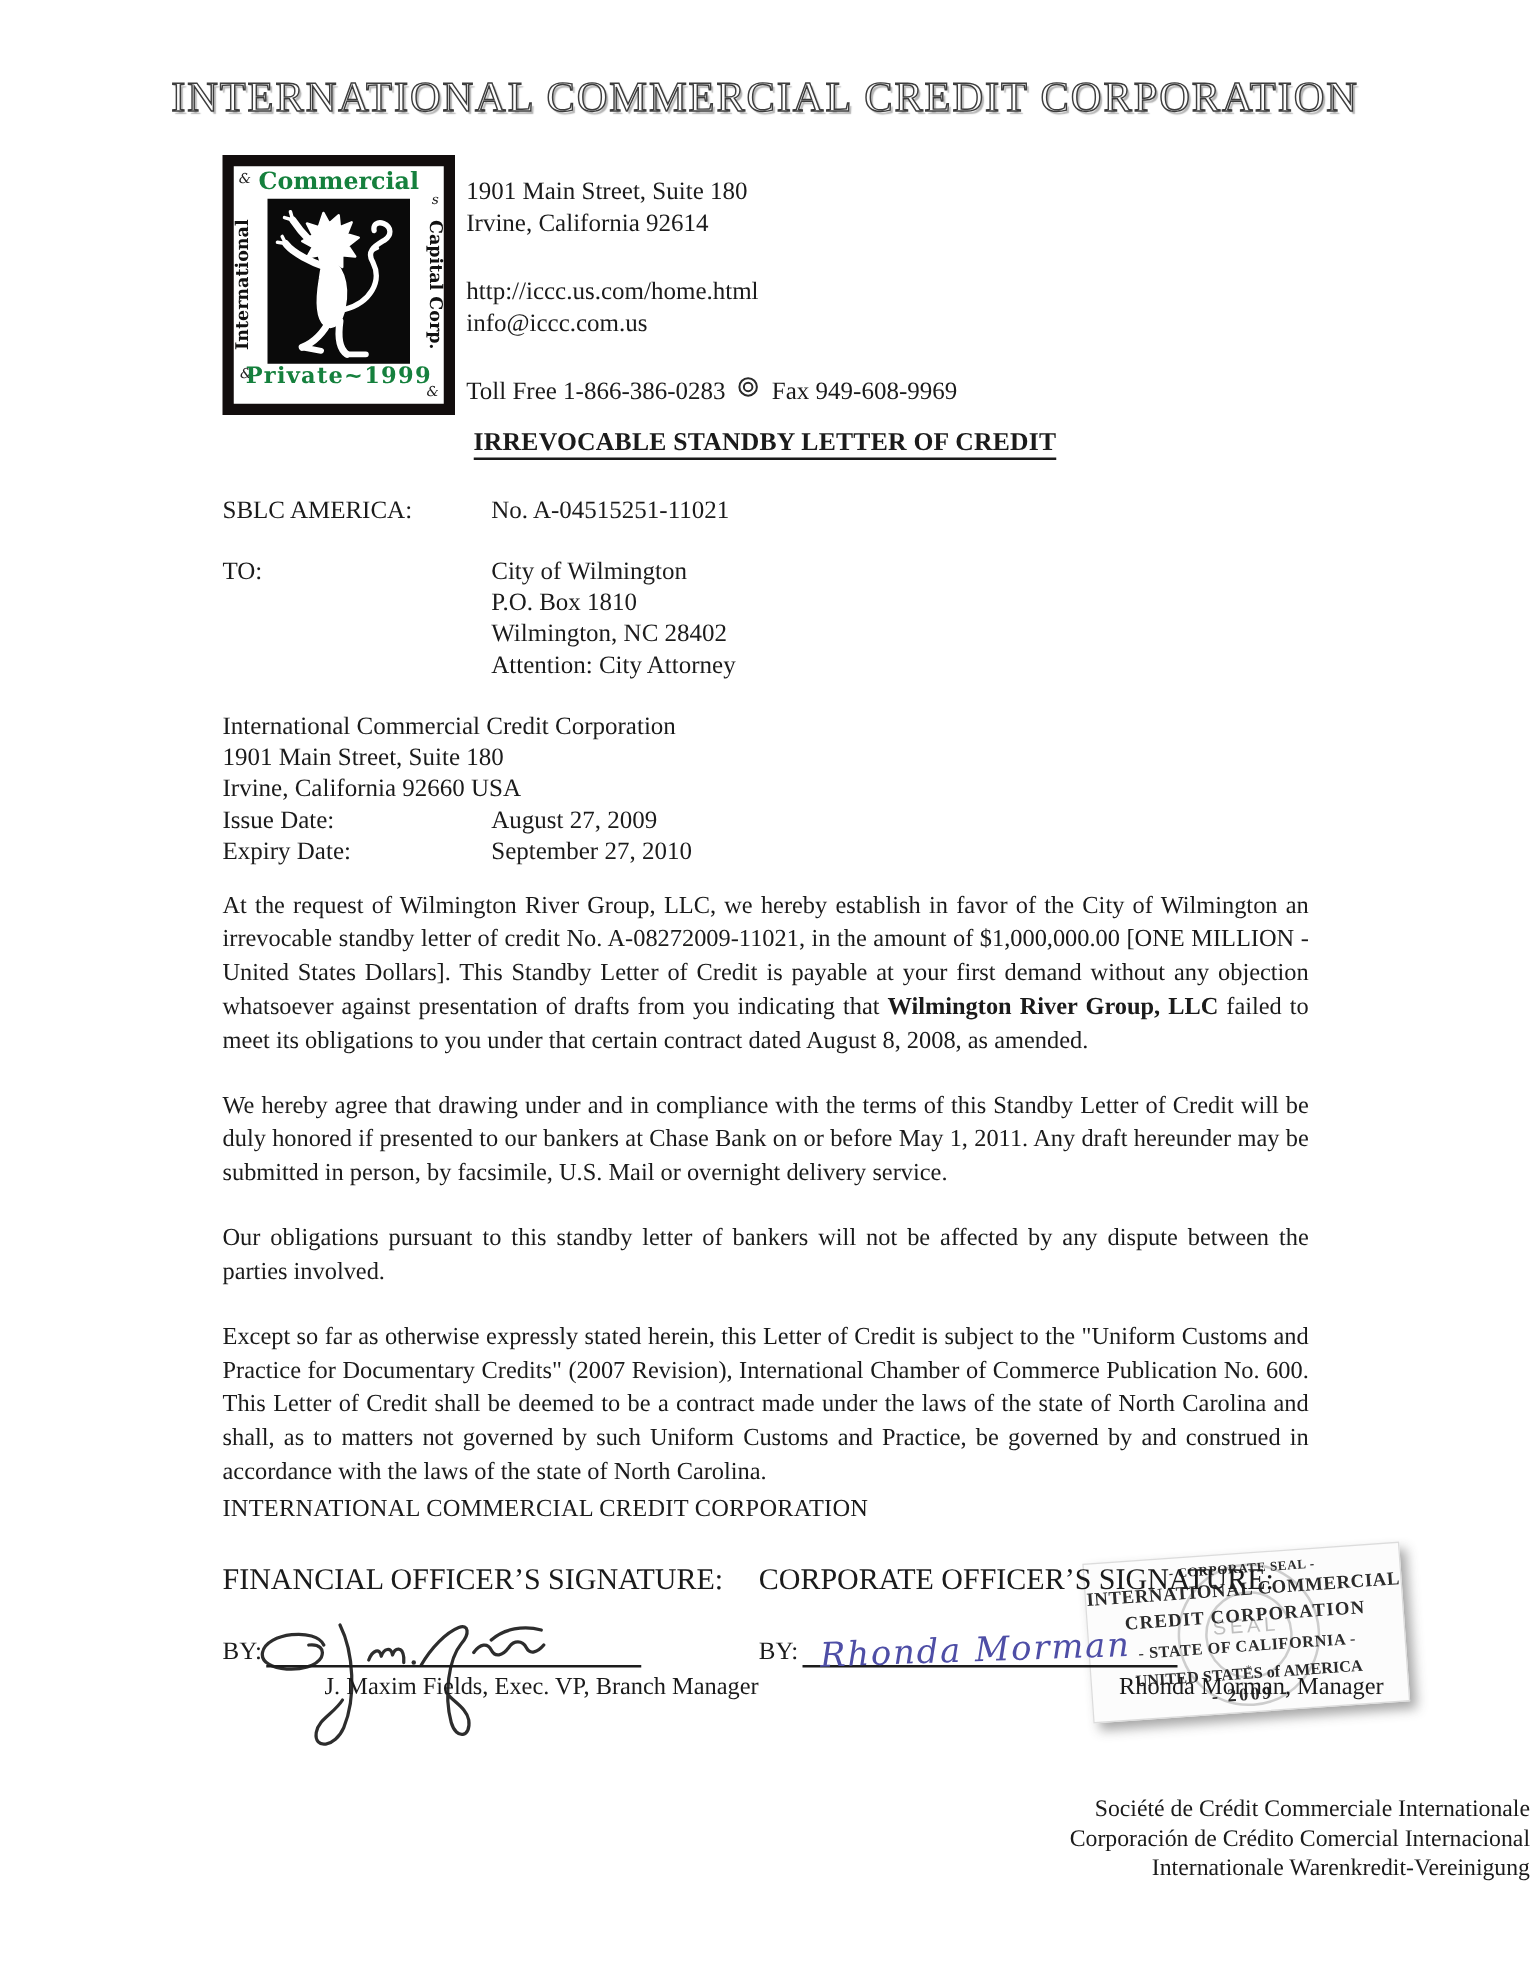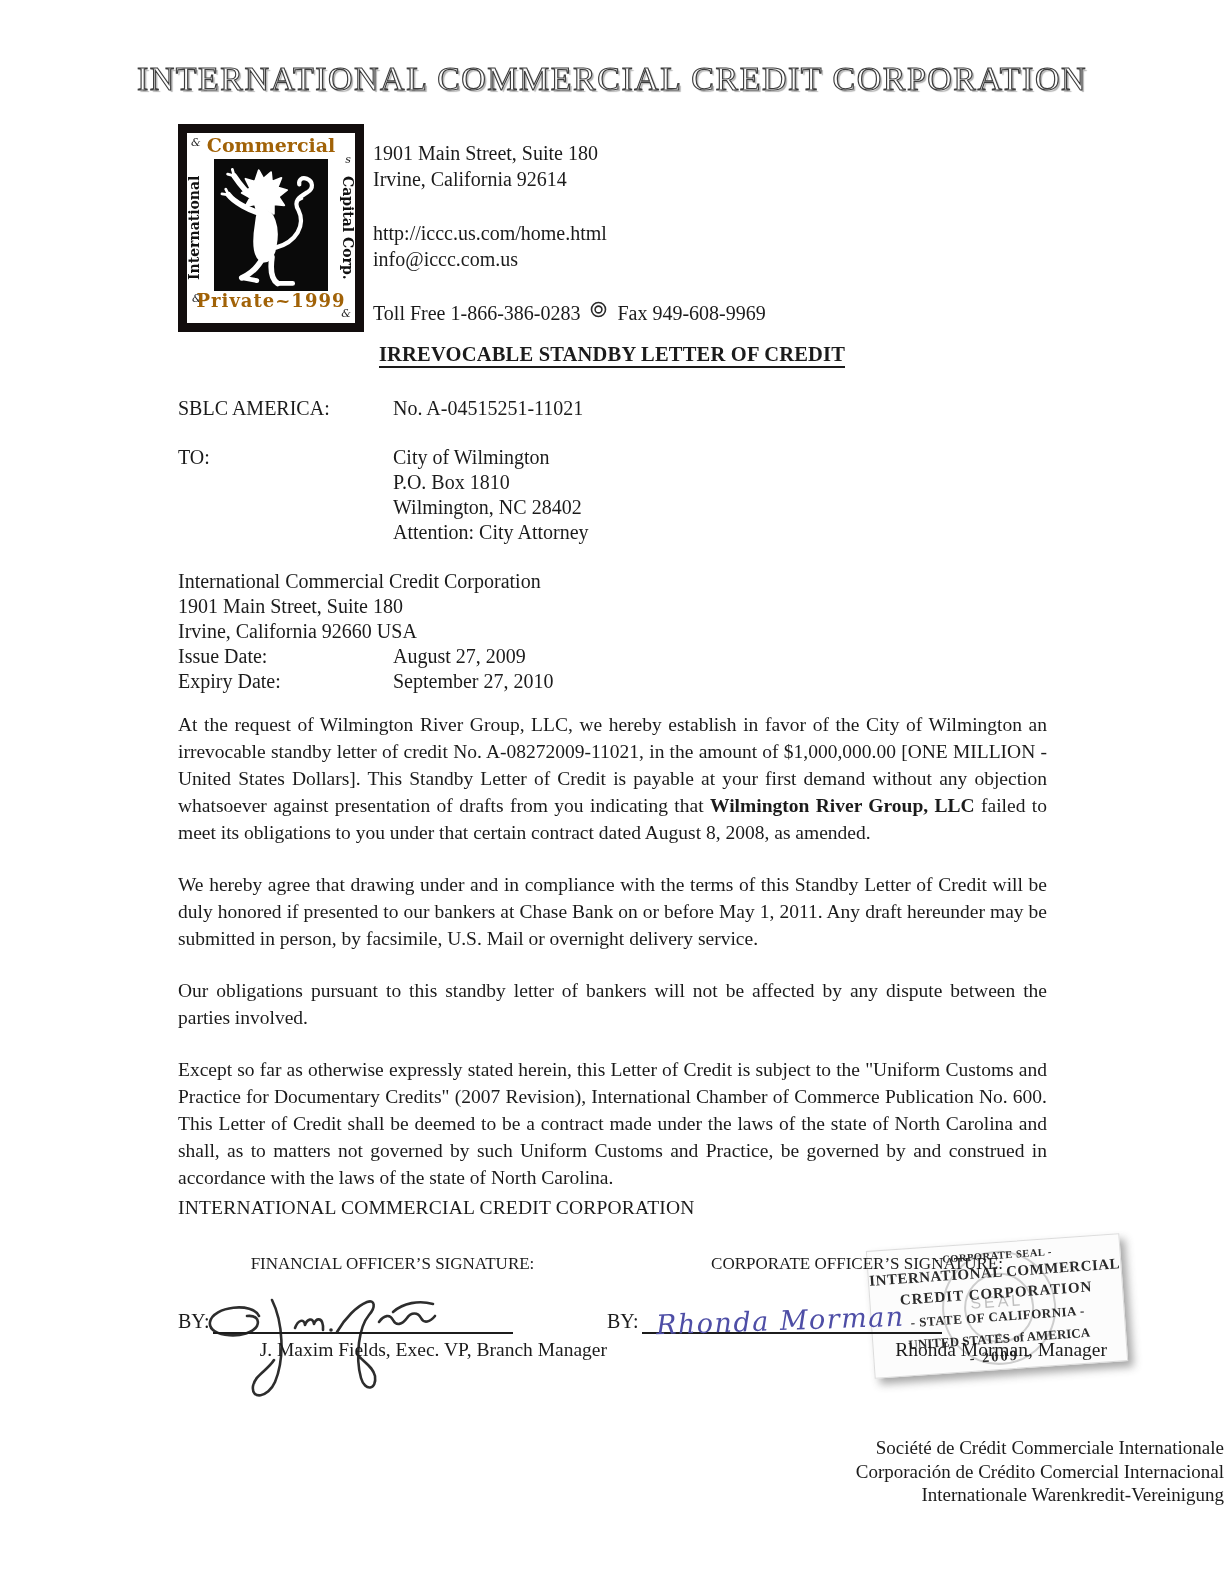--- a/index.html
+++ b/index.html
@@ -9,21 +9,21 @@
   }
   
   .main-title{
     position:absolute;top:60px;left:0;right:0;margin:0;text-align:center;
     font-size:34px;font-weight:400;letter-spacing:1.5px;
     color:#fdfdfd;-webkit-text-stroke:1.15px #3d3d3d;text-shadow:2px 2px 1px #b3b3b3;
   }
   .logo{position:absolute;left:178px;top:124px;width:186px;height:208px;background:#120d0d;}
   .logo-frame{position:absolute;inset:9px;background:#fff;}
   .lg-top,.lg-bottom{position:absolute;left:0;right:0;text-align:center;
-    font-family:"DejaVu Serif",serif;font-weight:700;color:#a16207;}
+    font-family:"DejaVu Serif",serif;font-weight:700;color:#15803d;}
   .lg-top{top:1px;font-size:19px;}
   .lg-bottom{bottom:12px;font-size:18px;letter-spacing:1px;}
   .lg-left,.lg-right{position:absolute;top:0;bottom:0;display:flex;align-items:center;justify-content:center;
     font-family:"DejaVu Serif",serif;font-weight:700;font-size:14px;color:#111;writing-mode:vertical-rl;}
   .lg-left{left:-1px;transform:rotate(180deg);}
   .lg-right{right:-1px;}
   .lg-orn{position:absolute;font-style:italic;font-size:11px;color:#222;font-family:"DejaVu Serif",serif;}
   .orn-tl{left:4px;top:3px;} .orn-tr{right:4px;top:20px;} .orn-bl{left:5px;bottom:18px;} .orn-br{right:4px;bottom:3px;}
   .lion-box{position:absolute;left:27px;top:26px;width:114px;height:132px;background:#0a0a0a;}
   .lion-box svg{display:block;width:100%;height:100%;}
@@ -42,21 +42,21 @@
   
   .body-text{position:absolute;left:178px;top:711px;width:869px;font-size:19.5px;line-height:27px;text-align:justify;}
   .body-text p{margin:0 0 25px 0;}
   
   .closing{position:absolute;left:178px;top:1196px;width:960px;z-index:3;}
   .company-line{font-size:19.5px;line-height:24px;margin-bottom:32px;letter-spacing:.2px;}
   .sig-row{display:flex;}
   .sig-col{position:relative;}
   .sig-col.left{width:429px;}
   .sig-col.right{width:500px;}
-  .sig-heading{font-size:17px;line-height:24px;margin-bottom:33px;text-align:center;}
+  .sig-heading{font-size:24px;line-height:24px;margin-bottom:33px;}
   .by-row{font-size:20px;line-height:25px;display:flex;align-items:flex-end;}
   .by-line{display:inline-block;width:300px;height:20px;border-bottom:2px solid #1c1c1c;margin-left:3px;}
   .by-line.rel{position:relative;}
   .sig-name{font-size:19.5px;line-height:25px;margin-top:3px;text-align:right;}
   .scrawl{position:absolute;left:14px;top:36px;width:250px;height:120px;z-index:2;overflow:visible;}
   .handwritten{
     position:absolute;left:14px;bottom:-1px;white-space:nowrap;
     font-family:"DejaVu Serif",serif;font-style:italic;font-size:27px;letter-spacing:1.5px;
     color:#4e4ea6;transform:rotate(-2deg);
   }

